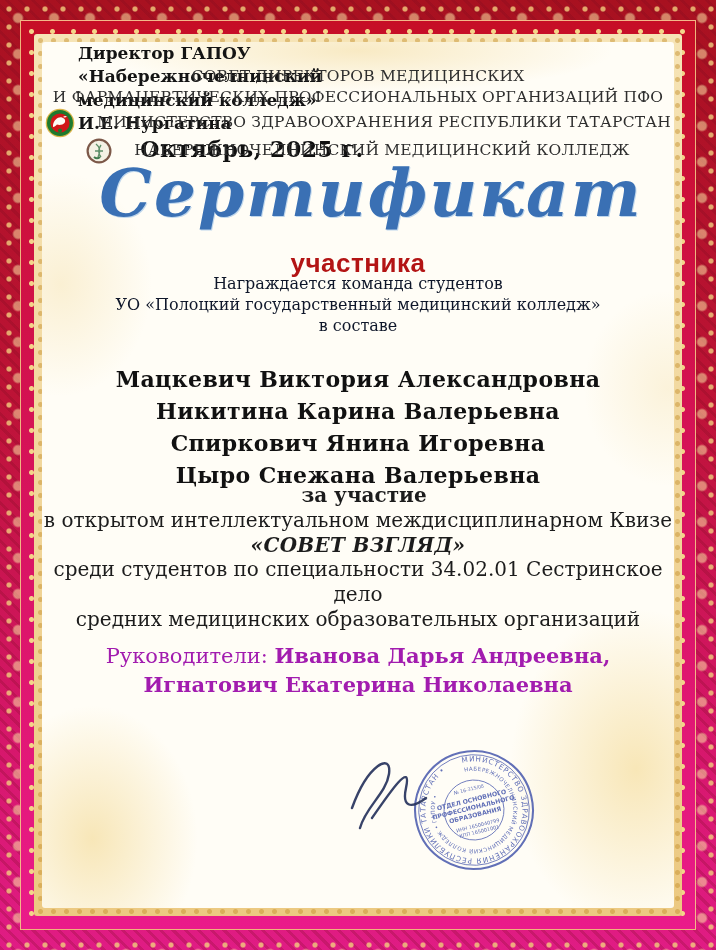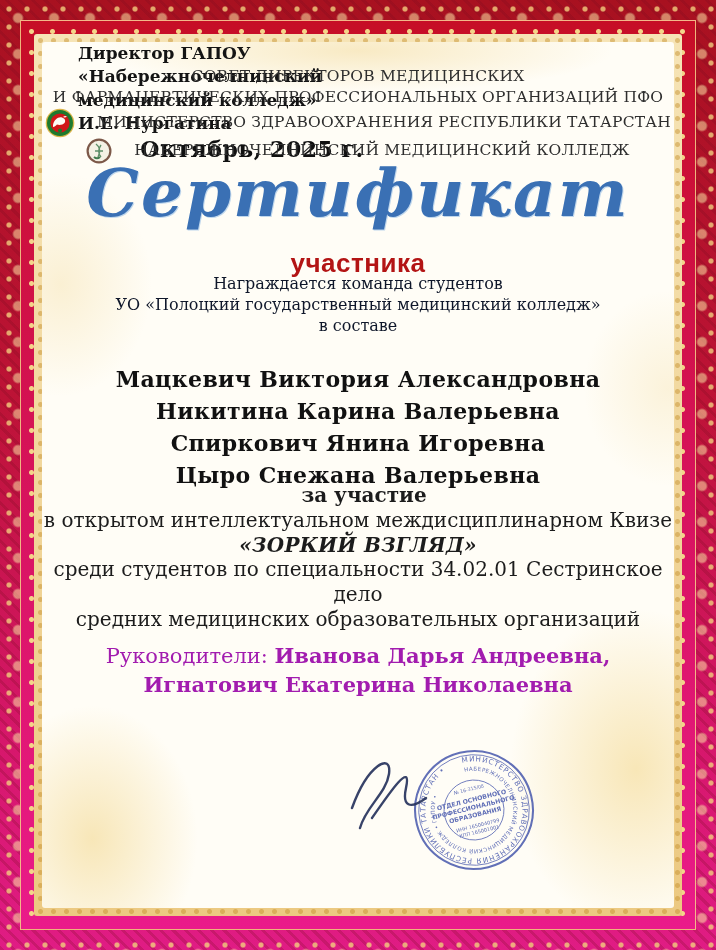--- a/index.html
+++ b/index.html
@@ -47,21 +47,21 @@
   
   .content { position:absolute; inset:42px; color:#222; }
   .blk { position:absolute; width:100%; text-align:center; }
 
   .hdr { top:24px; font-size:15.5px; line-height:1.34; color:#2e2e2e; letter-spacing:.2px; }
   .hdr-row { display:flex; justify-content:center; align-items:center; gap:22px; }
   .hdr-row svg { flex:0 0 auto; }
 
   .title { top:112px; font-size:66px; font-style:italic; font-weight:bold;
            color:#3a70b4; letter-spacing:2px;
-           text-shadow: 1px 1px 0 rgba(150,190,230,.6); }
+           text-shadow: 1px 1px 0 rgba(150,190,230,.6); margin-left: 13px; }
   .subtitle { top:206px; font-family:"Liberation Sans", sans-serif; font-weight:bold;
               font-size:26px; color:#b31414; letter-spacing:.5px; }
 
   .award { top:232px; font-size:16px; line-height:1.3; color:#0f172a; }
 
   .names { top:322px; font-size:22px; font-weight:bold; line-height:1.45; color:#111; letter-spacing:.4px; }
 
   .part { top:441px; font-size:20px; line-height:1.24; color:#1c1c1c; }
   .part .b { font-weight:bold;padding-left:12px; }
   .part .quiz { font-weight:bold; font-style:italic; letter-spacing:.3px; }
@@ -126,21 +126,21 @@
   <div class="blk names">
     <div>Мацкевич Виктория Александровна</div>
     <div>Никитина Карина Валерьевна</div>
     <div>Спиркович Янина Игоревна</div>
     <div>Цыро Снежана Валерьевна</div>
   </div>
 
   <div class="blk part">
     <div class="b">за участие</div>
     <div>в открытом интеллектуальном междисциплинарном Квизе</div>
-    <div class="quiz">«ЗОРКИЙ ВЗГЛЯД»</div>
+    <div class="quiz">«СОВЕТ ВЗГЛЯД»</div>
     <div>среди студентов по  специальности 34.02.01 Сестринское дело</div>
     <div>средних медицинских образовательных организаций</div>
   </div>
 
   <div class="blk sup">
     <div><span>Руководители: </span><span class="b">Иванова Дарья Андреевна,</span></div>
     <div class="b">Игнатович Екатерина Николаевна</div>
   </div>
 
   <div class="director">

